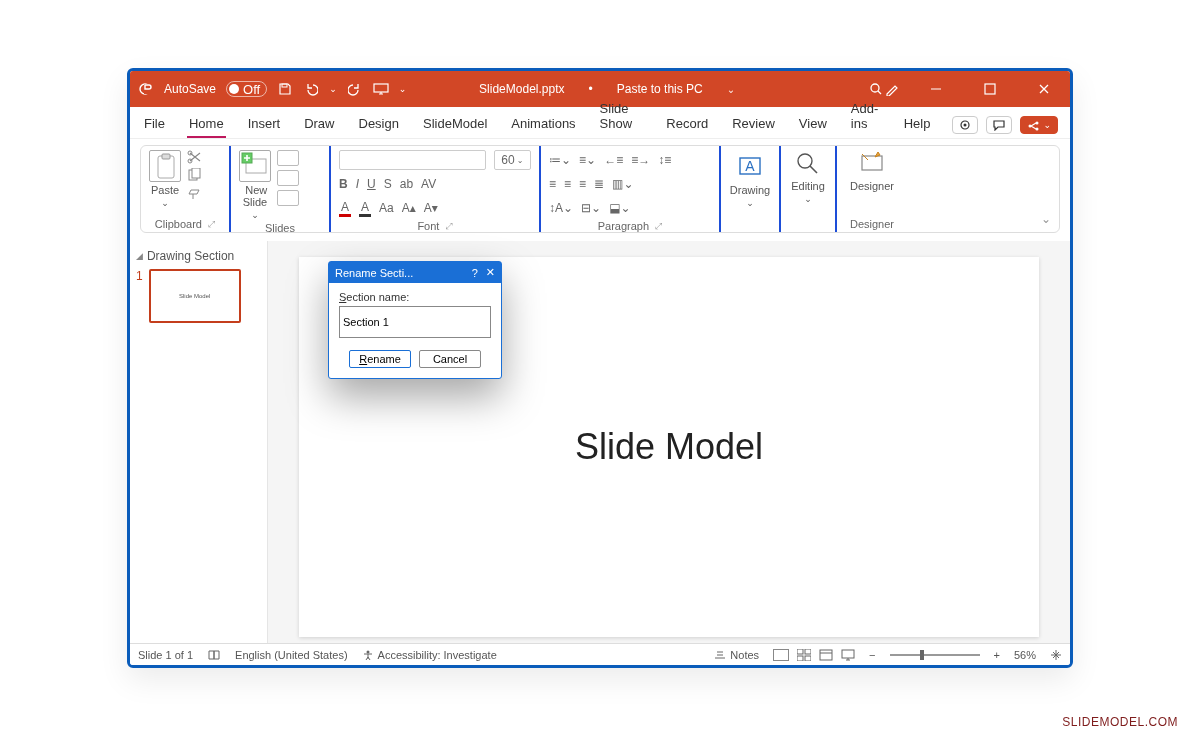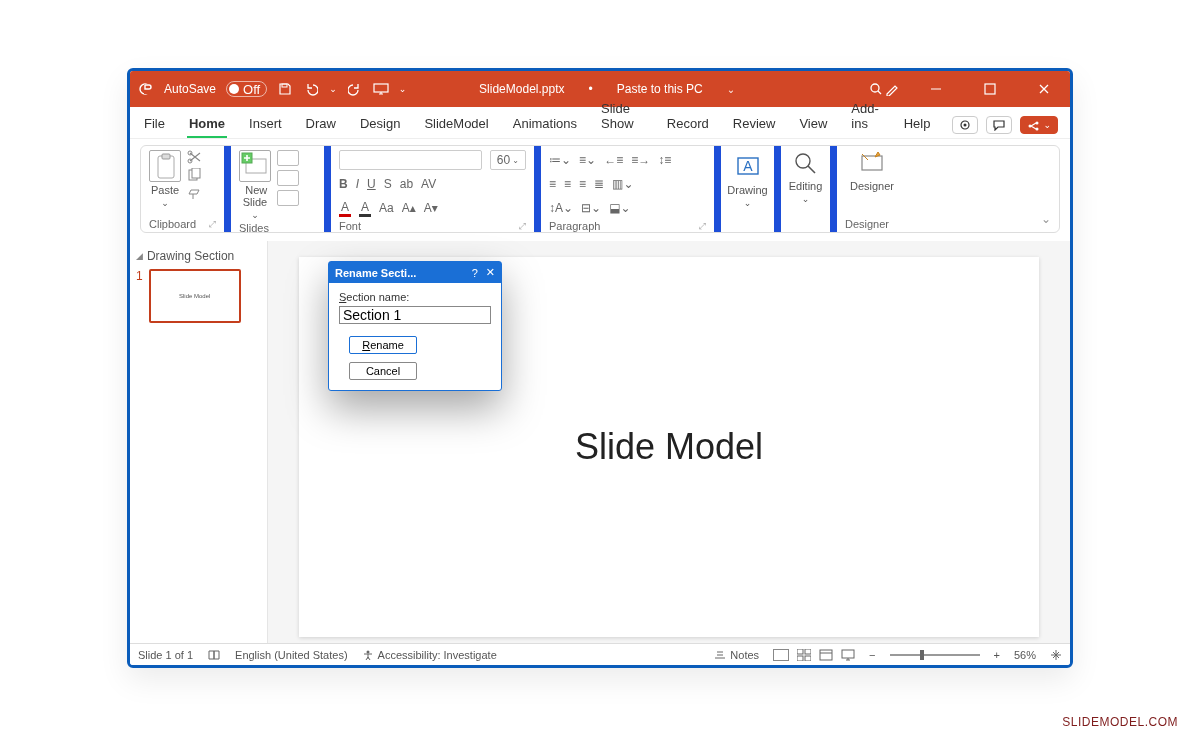--- a/index.html
+++ b/index.html
@@ -11,30 +11,30 @@
   .titlebar .right { display:flex; align-items:center; gap:18px; }
   .tb-glyph { width:16px; height:16px; display:flex; align-items:center; justify-content:center; }
   .autosave-toggle { display:flex; align-items:center; gap:4px; border:1px solid rgba(255,255,255,.6); border-radius:10px; padding:0 6px 0 2px; height:16px; }
   .autosave-toggle .knob { width:10px; height:10px; border-radius:50%; background:#fff; }
   .doc-title-chevron { font-size:10px; opacity:.9; }
   .search-wrap { flex:0 0 auto; margin-left:60px; }
   .win-btn { width:36px; height:36px; display:flex; align-items:center; justify-content:center; color:#fff; }
 
   .tabstrip { height:32px; background:#fff; display:flex; align-items:flex-end; padding:0 12px; border-bottom:1px solid #eee; gap:20px; font-size:13px; color:#333; }
   .tabstrip .tab { padding:6px 2px 7px; cursor:default; }
-  .tabstrip .tab.active { border-bottom:2px solid #22c55e; font-weight:700; padding-bottom:5px; }
+  .tabstrip .tab.active { border-bottom:2px solid #be185d; font-weight:400; padding-bottom:5px; }
   .tabstrip .right-cluster { margin-left:auto; display:flex; gap:8px; align-items:center; padding-bottom:4px; }
   .pill { border:1px solid #ccc; border-radius:4px; padding:2px 6px; font-size:12px; display:flex; align-items:center; gap:4px; }
   .share-pill { background:#d24726; color:#fff; border-color:#d24726; }
 
   .ribbon-wrap { padding:6px 10px 8px; }
   .ribbon { border:1px solid #ddd; border-radius:6px; display:flex; height:88px; font-size:11px; color:#555; position:relative; background:#fff; }
-  .rgroup { border-right:7px solid #1d4ed8; display:flex; flex-direction:column; justify-content:space-between; padding:4px 8px 2px; }
+  .rgroup { border-right:2px solid #1d4ed8; display:flex; flex-direction:column; justify-content:space-between; padding:4px 8px 2px; }
   .rgroup:last-of-type { border-right:none; }
-  .rgroup-label { text-align:center; font-size:11px; color:#666; padding-top:2px; display:flex; justify-content:space-between; align-items:center; gap:6px; }
+  .rgroup-label { text-align:center; font-size:11px; color:#666; padding-top:2px; display:flex; justify-content:center; align-items:center; gap:6px; }
   .lchr { font-size:9px; color:#999; }
   .rgroup-body { display:flex; gap:6px; align-items:flex-start; }
   .big-btn { display:flex; flex-direction:column; align-items:center; gap:2px; font-size:11px; }
   .big-icon { width:32px; height:32px; border:1px solid #aaa; border-radius:2px; position:relative; background:#fff; }
   .small-col { display:flex; flex-direction:column; gap:4px; }
   .mini { width:22px; height:16px; border:1px solid #bbb; border-radius:2px; }
   .fontbox { border:1px solid #ccc; width:150px; height:20px; border-radius:2px; }
   .sizebox { border:1px solid #ccc; width:38px; height:20px; border-radius:2px; display:flex; align-items:center; justify-content:center; }
   .toolrow { display:flex; gap:8px; align-items:center; height:20px; }
   .toolrow span { font-size:12px; color:#666; }
@@ -46,26 +46,26 @@
   .section-head .tri { font-size:9px; color:#888; }
   .thumb-row { display:flex; gap:6px; margin-top:6px; }
   .thumb-num { color:#c43e1c; font-size:12px; }
   .thumb { width:92px; height:54px; border:2px solid #c43e1c; background:#fff; display:flex; align-items:center; justify-content:center; font-size:6px; color:#555; border-radius:2px; }
   .canvas-area { flex:1; display:flex; align-items:flex-start; justify-content:center; padding:16px 20px 20px; position:relative; }
   .slide { width:740px; height:380px; background:#fff; box-shadow:0 1px 4px rgba(0,0,0,.15); display:flex; align-items:center; justify-content:center; }
   .slide-text { font-size:36px; color:#222; font-weight:400; }
 
   .dialog { position:absolute; top:20px; left:60px; width:174px; background:#fff; border:1px solid #1a6fd6; border-radius:3px; box-shadow:0 18px 40px rgba(0,0,0,.35); z-index:50; }
   .dlg-title { background:#1a6fd6; color:#fff; font-size:11px; padding:4px 6px; display:flex; align-items:center; }
-  .dlg-title .dt-text { flex:1; white-space:nowrap; overflow:hidden; text-overflow:ellipsis;font-weight:bold; }
+  .dlg-title .dt-text { flex:1; white-space:nowrap; overflow:hidden; text-overflow:ellipsis; }
   .dlg-title .q { margin:0 8px; }
   .dlg-body { padding:8px 10px 6px; font-size:11px; color:#333; }
   .dlg-body label { display:block; margin-bottom:3px; }
-  .dlg-input { width:100%; border:1px solid #888; font-size:14px; padding:1px 3px; height:18px; }
-  .dlg-btns { display:flex; gap:8px; justify-content:flex-end; padding:6px 20px 10px;flex-direction:column; }
+  .dlg-input { width:100%; border:1px solid #888; font-size:11px; padding:1px 3px; height:32px; }
+  .dlg-btns { display:flex; gap:8px; justify-content:flex-end; padding:6px 20px 10px; }
   .dlg-btns button { font-size:11px; padding:2px 0; width:68px; border:1px solid #888; background:#fff; border-radius:2px; }
   .dlg-btns button.primary { border-color:#1a6fd6; }
 
   .statusbar { position:absolute; bottom:0; left:0; right:0; height:22px; border-top:1px solid #ddd; background:#fff; display:flex; align-items:center; font-size:11px; color:#555; padding:0 8px; gap:14px; }
   .statusbar .spacer { flex:1; }
   .view-btns { display:flex; gap:8px; align-items:center; }
   .vb { width:16px; height:12px; border:1px solid #888; }
   .zoom-slider { width:90px; height:2px; background:#999; position:relative; }
   .zoom-slider .zknob { position:absolute; top:-4px; left:30px; width:4px; height:10px; background:#666; }
 

